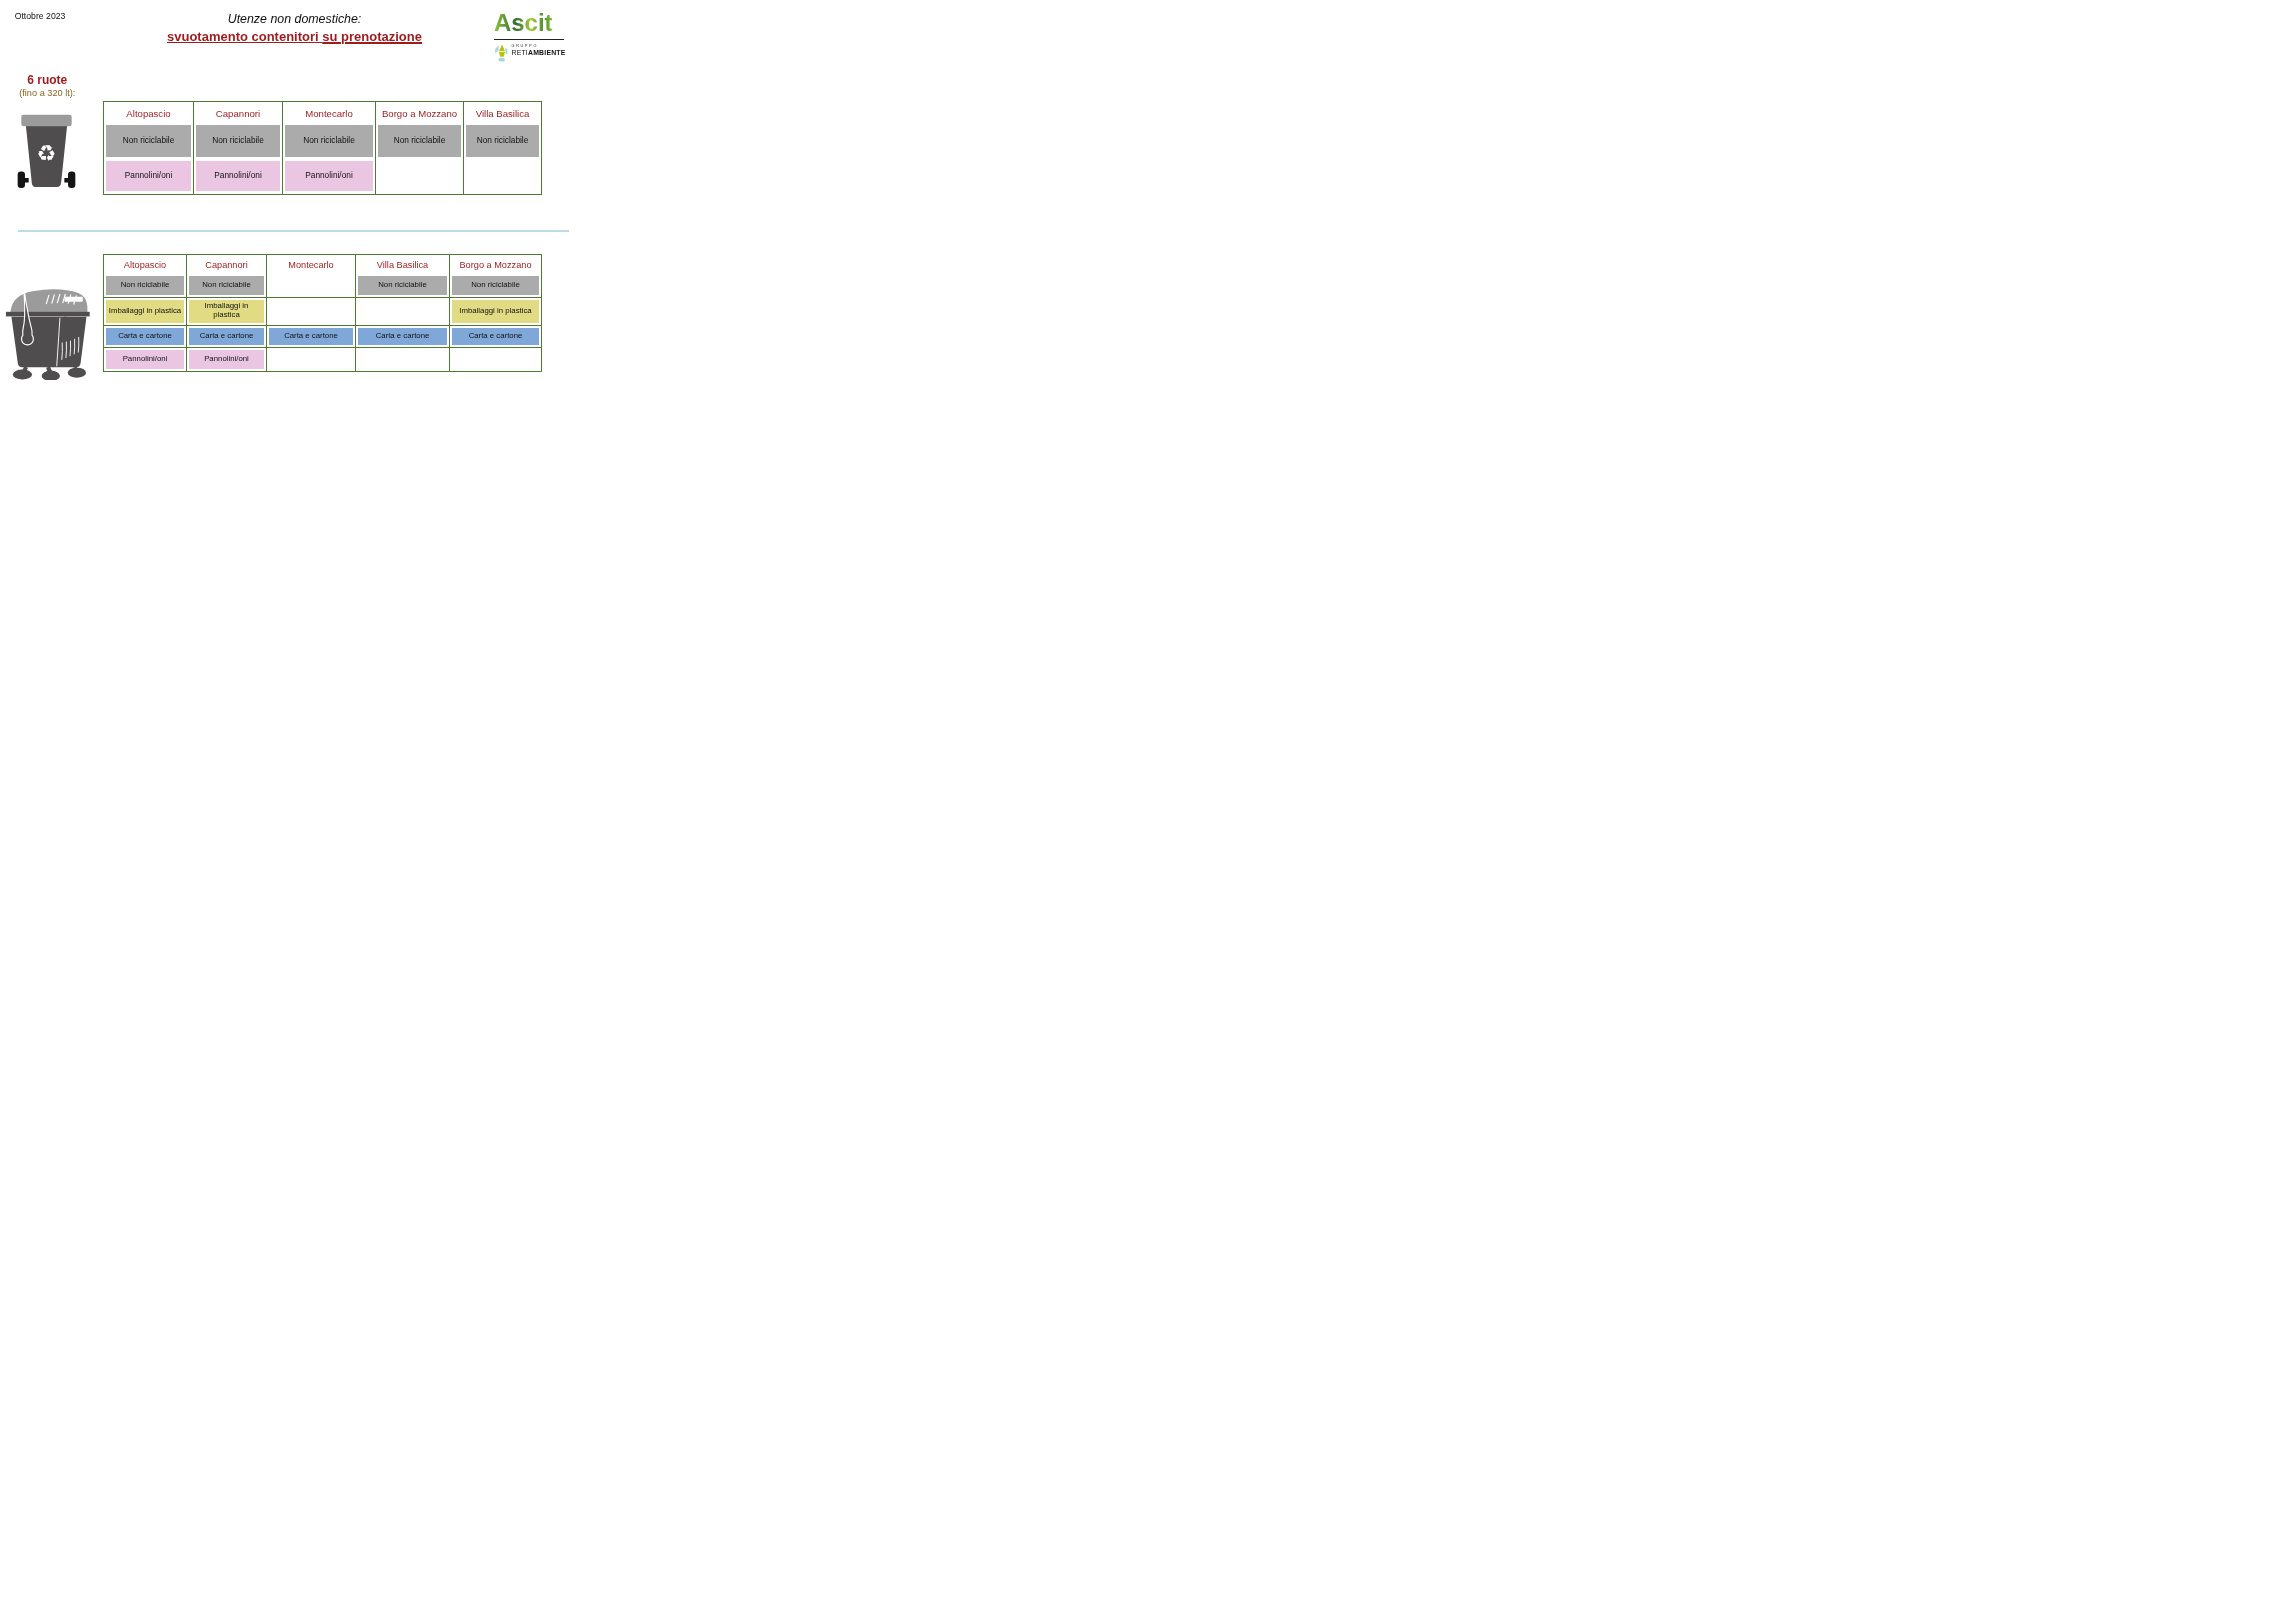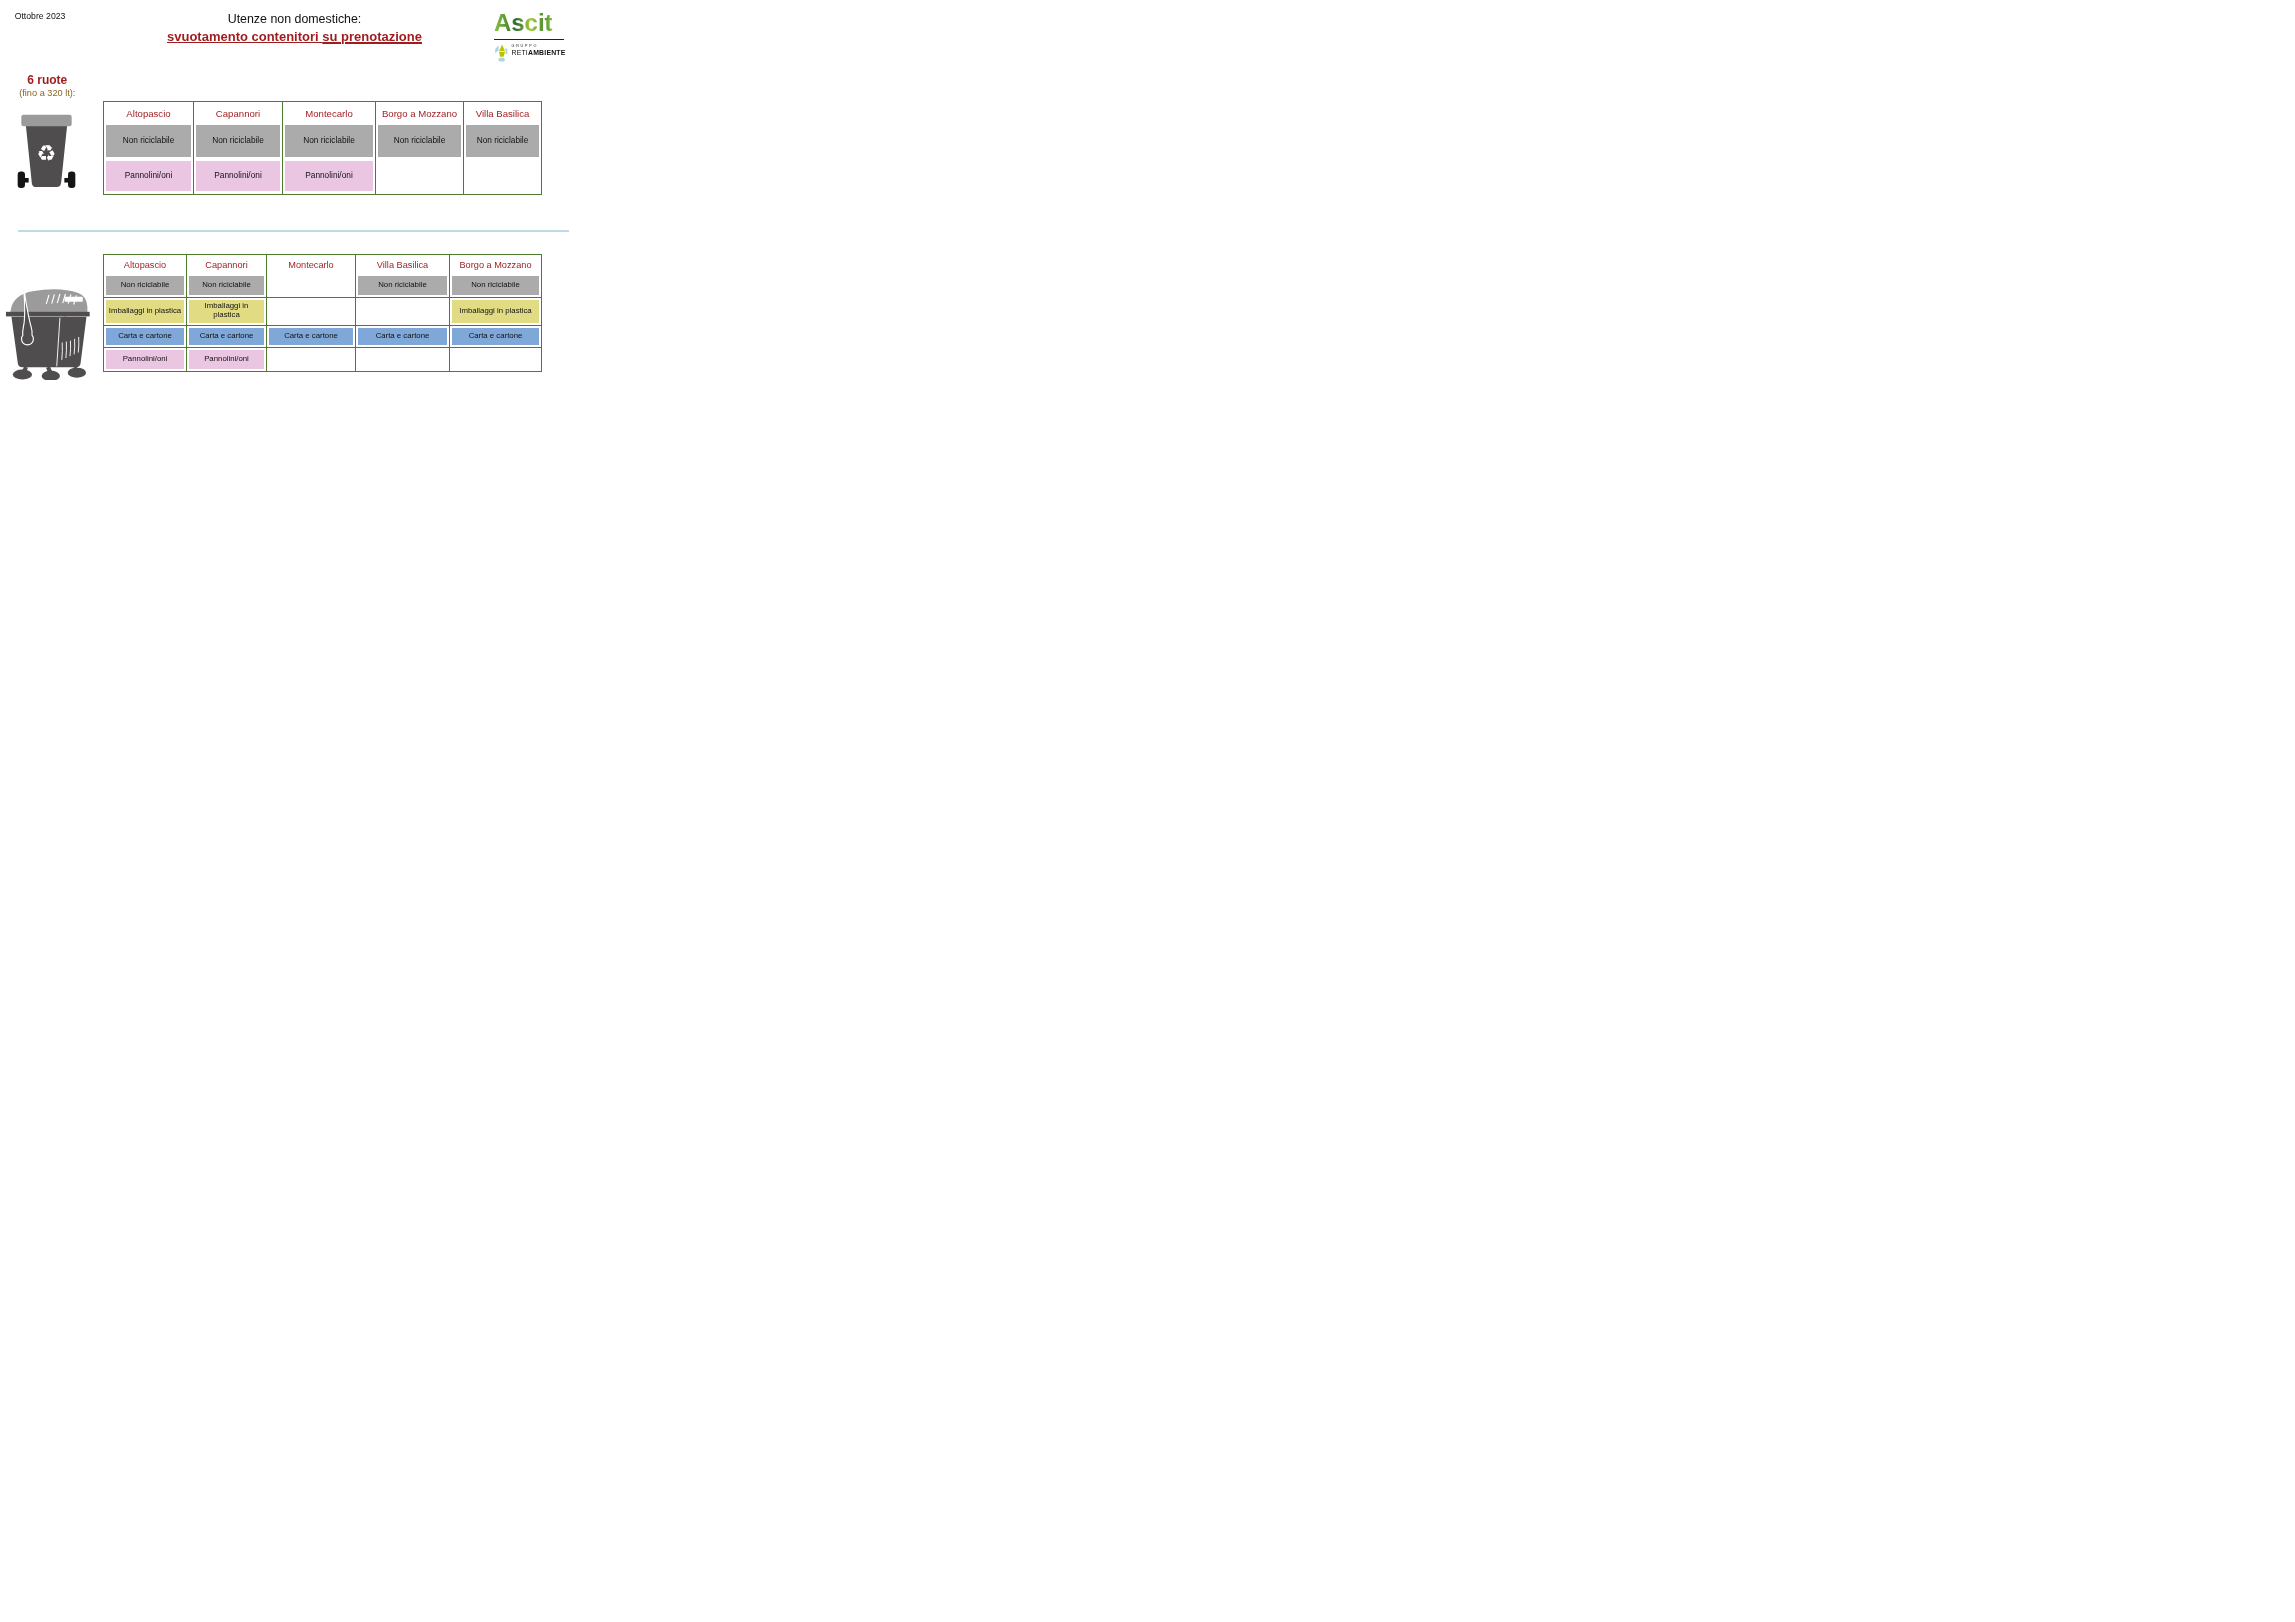--- a/index.html
+++ b/index.html
@@ -2,21 +2,21 @@
 <html style="font-size:7.3px"><head>
 <meta charset="utf-8">
 <style>
   html,body{margin:0;padding:0;background:#fff;}
   body{font-family:"Liberation Sans","DejaVu Sans",sans-serif;color:#1a1a1a;}
   #stage{position:relative;width:574px;height:406px;background:#fff;overflow:hidden;}
 
   .date{position:absolute;left:14.7px;top:11px;font-size:8.7px;color:#111;}
 
   .title{position:absolute;left:152px;top:12px;width:285px;text-align:center;line-height:1.25;}
-  .title .l1{font-size:12.4px;color:#111;}
+  .title .l1{font-size:12.4px;color:#111;font-style:italic;}
   .title .l2{font-size:13px;font-weight:bold;color:#9E1B1E;margin-top:1.8px;text-decoration:underline;}
   .title .l2 .ul{text-decoration:underline;text-decoration-thickness:1.4px;text-underline-offset:2.3px;}
 
   .logo{position:absolute;left:494px;top:10px;width:76px;}
   .logo .rule{height:0.9px;background:#222;width:70px;margin-top:0.9px;}
   .logo .grprow{display:flex;align-items:flex-start;margin-top:3.7px;}
   .logo .grptxt{margin-left:3.7px;padding-top:0.9px;}
   .logo .gruppo{font-size:3.7px;letter-spacing:1.8px;color:#222;display:block;}
   .logo .reti{font-size:6.9px;color:#111;letter-spacing:0.2px;display:block;margin-top:0.9px;}
   .logo .reti .bold{font-weight:bold;}

